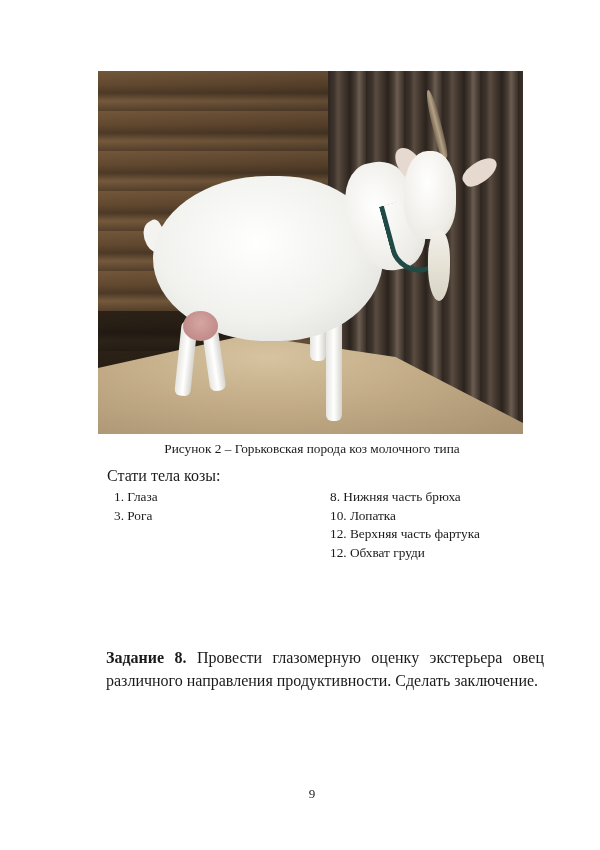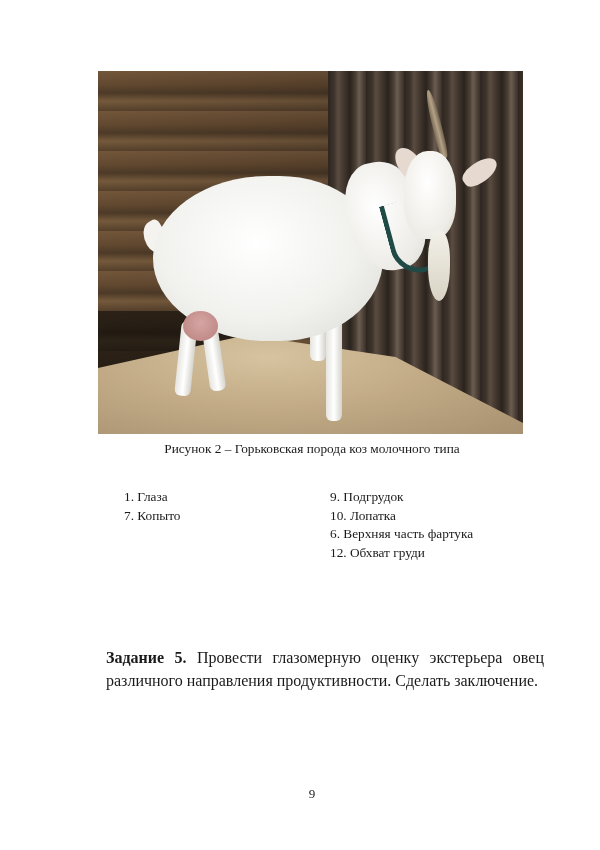--- a/index.html
+++ b/index.html
@@ -181,21 +181,21 @@
       margin: 0;
       padding: 0;
       list-style: none;
       font-size: 13.3px;
     }
     .parts-col li {
       height: 18.6px;
       line-height: 18.6px;
       white-space: nowrap;
     }
-    .parts-col.left { left: 102px; margin-left: 10px; }
+    .parts-col.left { left: 102px; }
     .parts-col.right { left: 318px; }
 
     
     .para {
       position: absolute;
       left: 94px;
       width: 438px;
       margin: 0;
       font-size: 16px;
       line-height: 22.6px;
@@ -238,33 +238,34 @@
     <div class="goat-collar"></div>
     <div class="goat-horn"></div>
     <div class="goat-ear-left"></div>
     <div class="goat-ear-right"></div>
     <div class="goat-head"></div>
     <div class="goat-beard"></div>
   </div>
 
   <div class="figure-caption">Рисунок 2 – Горьковская порода коз молочного типа</div>
 
+  <div class="list-heading">Стати тела козы:</div>
 
   <ul class="parts-col left">
     <li>1. Глаза</li>
-    <li>7. Копыто</li>
+    <li>3. Рога</li>
   </ul>
 
   <ul class="parts-col right">
-    <li>9. Подгрудок</li>
+    <li>8. Нижняя часть брюха</li>
     <li>10. Лопатка</li>
-    <li>6. Верхняя часть фартука</li>
+    <li>12. Верхняя часть фартука</li>
     <li>12. Обхват груди</li>
   </ul>
 
   <p class="para task">
-    <b>Задание 5.</b><span> Провести глазомерную оценку экстерьера овец различного направления продуктивности. Сделать заключение.</span>
+    <b>Задание 8.</b><span> Провести глазомерную оценку экстерьера овец различного направления продуктивности. Сделать заключение.</span>
   </p>
 
 
   <div class="page-number">9</div>
 
 </div>
 
 </body></html>

